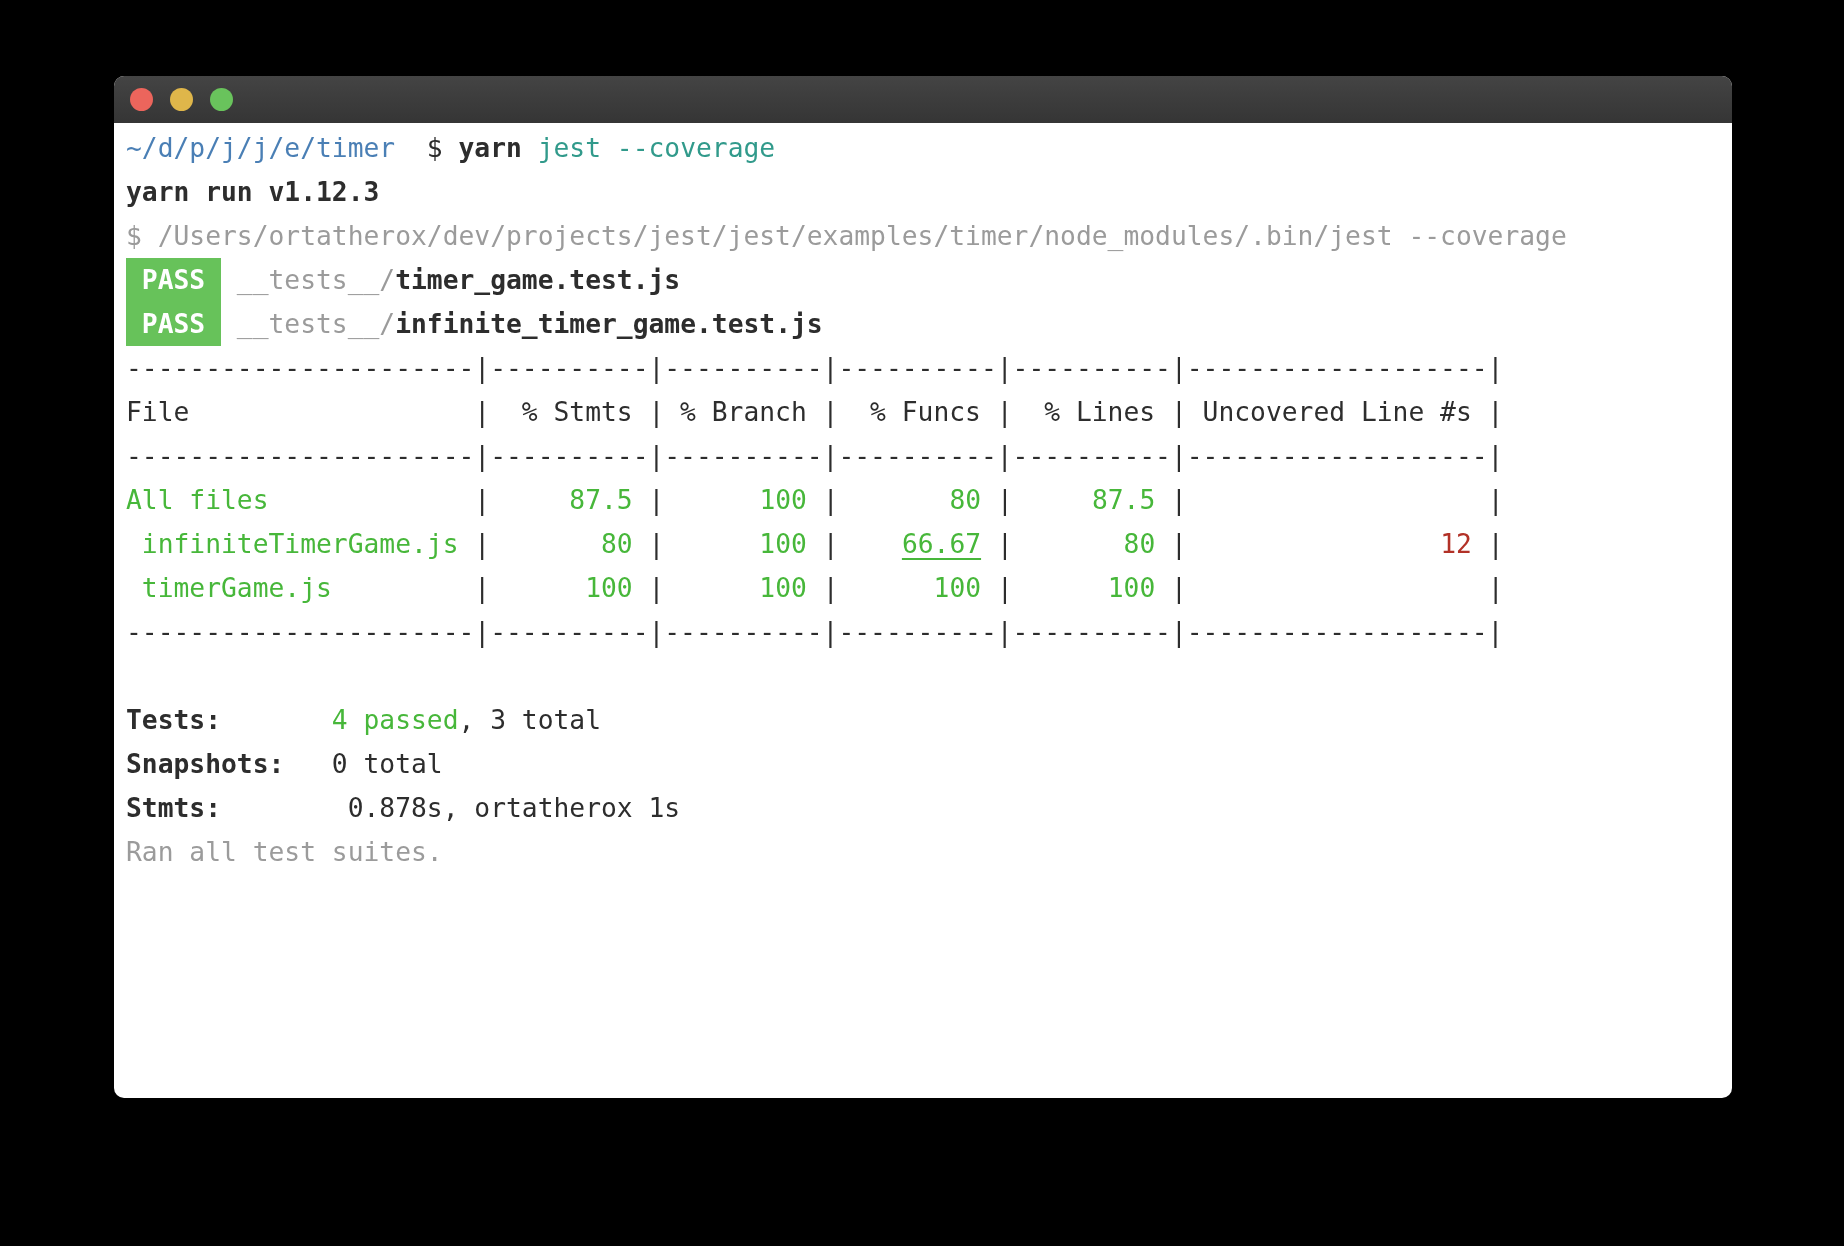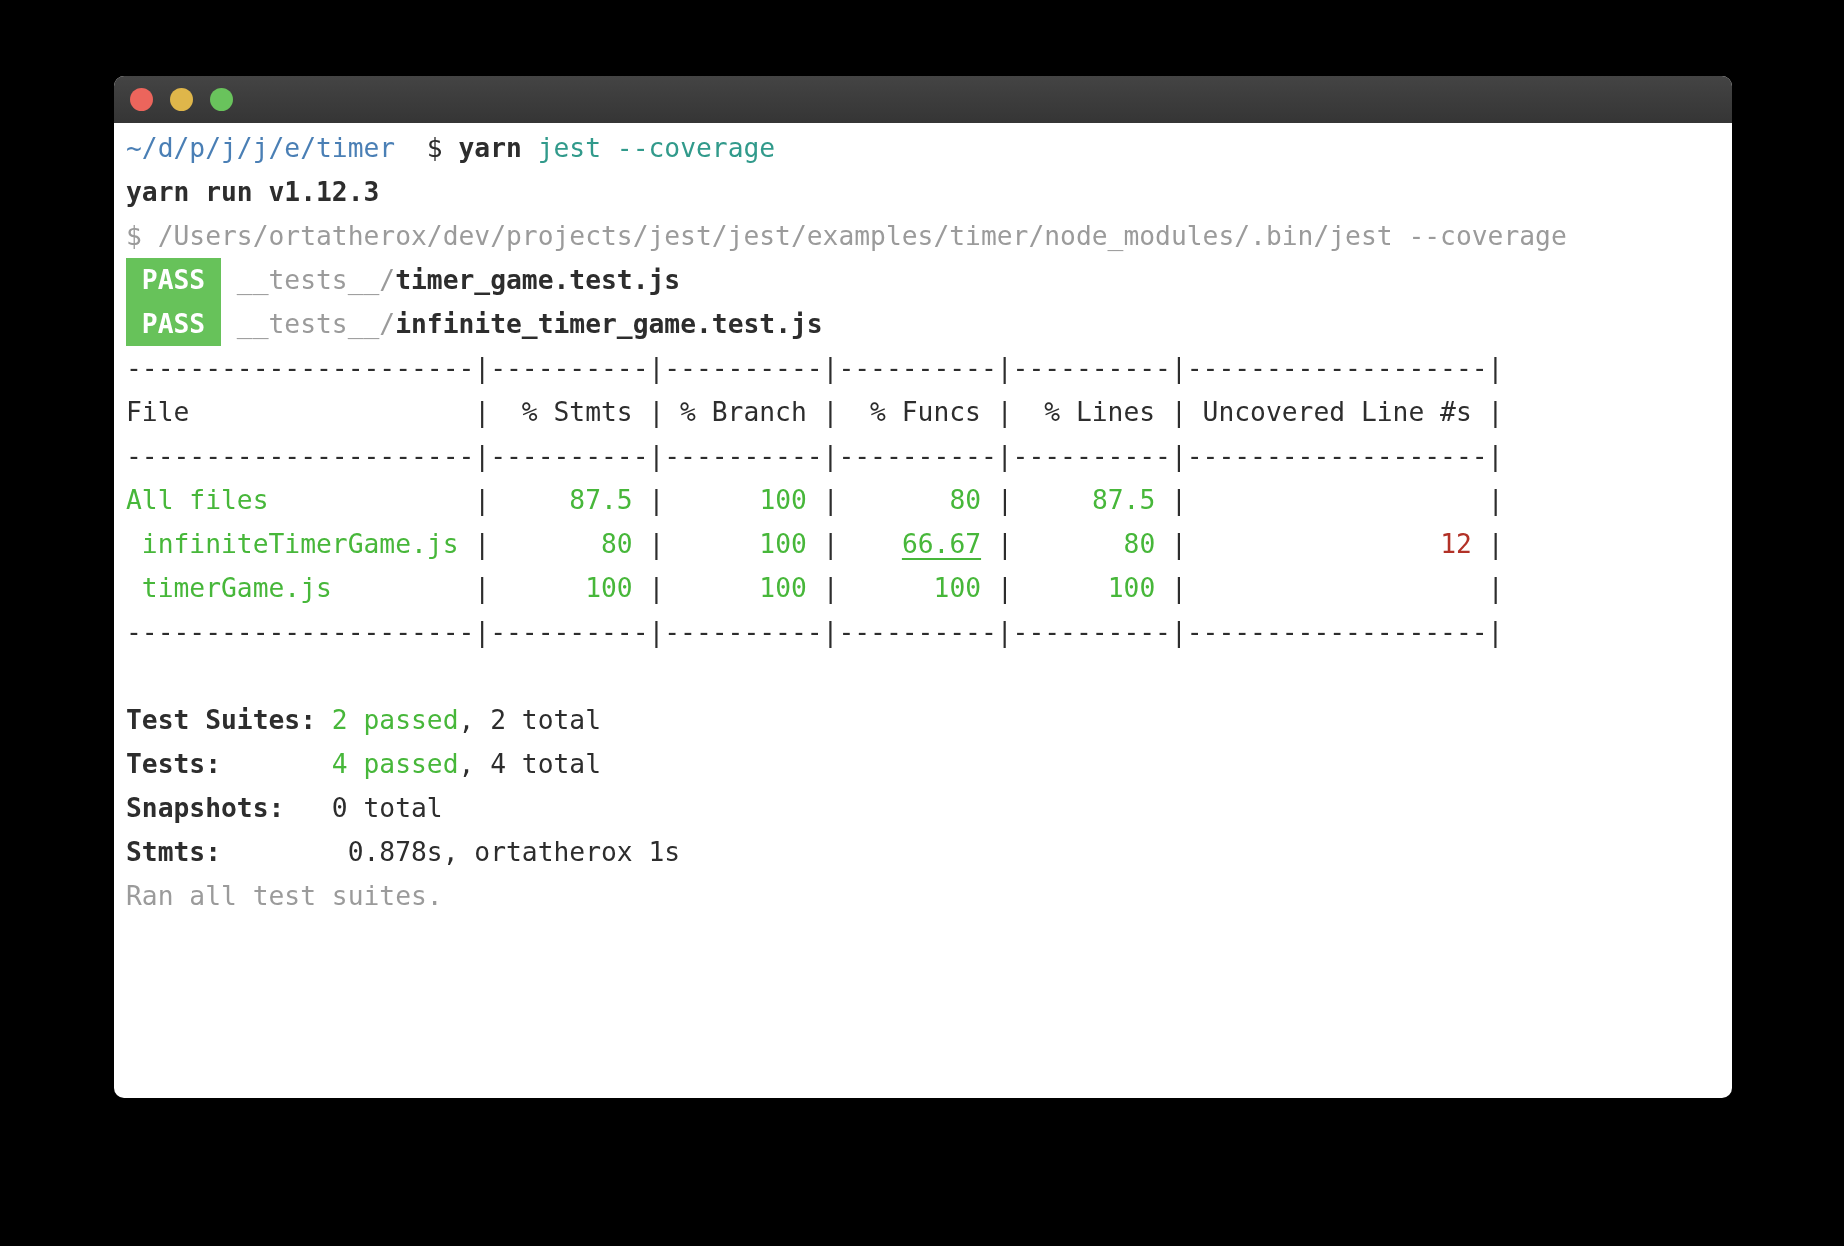--- a/index.html
+++ b/index.html
@@ -54,20 +54,19 @@
         <div class="line"><span class="badge" style="white-space: pre;"> PASS </span><span class="c-dark" style="white-space: pre;"> </span><span class="c-gray" style="white-space: pre;">__tests__/</span><span class="c-dark fw-b" style="white-space: pre;">timer_game.test.js</span></div>
         <div class="line"><span class="badge" style="white-space: pre;"> PASS </span><span class="c-dark" style="white-space: pre;"> </span><span class="c-gray" style="white-space: pre;">__tests__/</span><span class="c-dark fw-b" style="white-space: pre;">infinite_timer_game.test.js</span></div>
         <div class="line"><span class="c-dark" style="white-space: pre;">----------------------|----------|----------|----------|----------|-------------------|</span></div>
         <div class="line"><span class="c-dark" style="white-space: pre;">File                  |  % Stmts | % Branch |  % Funcs |  % Lines | Uncovered Line #s |</span></div>
         <div class="line"><span class="c-dark" style="white-space: pre;">----------------------|----------|----------|----------|----------|-------------------|</span></div>
         <div class="line"><span class="c-green" style="white-space: pre;">All files</span><span class="c-dark" style="white-space: pre;">             </span><span class="c-dark" style="white-space: pre;">|</span><span class="c-dark" style="white-space: pre;">     </span><span class="c-green" style="white-space: pre;">87.5</span><span class="c-dark" style="white-space: pre;"> </span><span class="c-dark" style="white-space: pre;">|</span><span class="c-dark" style="white-space: pre;">      </span><span class="c-green" style="white-space: pre;">100</span><span class="c-dark" style="white-space: pre;"> </span><span class="c-dark" style="white-space: pre;">|</span><span class="c-dark" style="white-space: pre;">       </span><span class="c-green" style="white-space: pre;">80</span><span class="c-dark" style="white-space: pre;"> </span><span class="c-dark" style="white-space: pre;">|</span><span class="c-dark" style="white-space: pre;">     </span><span class="c-green" style="white-space: pre;">87.5</span><span class="c-dark" style="white-space: pre;"> </span><span class="c-dark" style="white-space: pre;">|</span><span class="c-dark" style="white-space: pre;">                  </span><span class="c-dark" style="white-space: pre;"> </span><span class="c-dark" style="white-space: pre;">|</span></div>
         <div class="line"><span class="c-green" style="white-space: pre;"> infiniteTimerGame.js</span><span class="c-dark" style="white-space: pre;"> </span><span class="c-dark" style="white-space: pre;">|</span><span class="c-dark" style="white-space: pre;">       </span><span class="c-green" style="white-space: pre;">80</span><span class="c-dark" style="white-space: pre;"> </span><span class="c-dark" style="white-space: pre;">|</span><span class="c-dark" style="white-space: pre;">      </span><span class="c-green" style="white-space: pre;">100</span><span class="c-dark" style="white-space: pre;"> </span><span class="c-dark" style="white-space: pre;">|</span><span class="c-dark" style="white-space: pre;">    </span><span class="c-green td-u" style="white-space: pre;">66.67</span><span class="c-dark" style="white-space: pre;"> </span><span class="c-dark" style="white-space: pre;">|</span><span class="c-dark" style="white-space: pre;">       </span><span class="c-green" style="white-space: pre;">80</span><span class="c-dark" style="white-space: pre;"> </span><span class="c-dark" style="white-space: pre;">|</span><span class="c-dark" style="white-space: pre;">                </span><span class="c-red" style="white-space: pre;">12</span><span class="c-dark" style="white-space: pre;"> </span><span class="c-dark" style="white-space: pre;">|</span></div>
         <div class="line"><span class="c-green" style="white-space: pre;"> timerGame.js</span><span class="c-dark" style="white-space: pre;">         </span><span class="c-dark" style="white-space: pre;">|</span><span class="c-dark" style="white-space: pre;">      </span><span class="c-green" style="white-space: pre;">100</span><span class="c-dark" style="white-space: pre;"> </span><span class="c-dark" style="white-space: pre;">|</span><span class="c-dark" style="white-space: pre;">      </span><span class="c-green" style="white-space: pre;">100</span><span class="c-dark" style="white-space: pre;"> </span><span class="c-dark" style="white-space: pre;">|</span><span class="c-dark" style="white-space: pre;">      </span><span class="c-green" style="white-space: pre;">100</span><span class="c-dark" style="white-space: pre;"> </span><span class="c-dark" style="white-space: pre;">|</span><span class="c-dark" style="white-space: pre;">      </span><span class="c-green" style="white-space: pre;">100</span><span class="c-dark" style="white-space: pre;"> </span><span class="c-dark" style="white-space: pre;">|</span><span class="c-dark" style="white-space: pre;">                  </span><span class="c-dark" style="white-space: pre;"> </span><span class="c-dark" style="white-space: pre;">|</span></div>
         <div class="line"><span class="c-dark" style="white-space: pre;">----------------------|----------|----------|----------|----------|-------------------|</span></div>
         <div class="line"><span class="c-dark" style="white-space: pre;"> </span></div>
-        <div class="line"><span class="c-dark fw-b" style="white-space: pre;">Test Suites: </span><span class="c-green" style="white-space: pre;">2 passed</span><span class="c-dark" style="white-space: pre;">, 2 total</span></div>
-        <div class="line"><span class="c-dark fw-b" style="white-space: pre;">Tests:       </span><span class="c-green" style="white-space: pre;">4 passed</span><span class="c-dark" style="white-space: pre;">, 4 total</span></div>
+        <div class="line"><span class="c-dark fw-b" style="white-space: pre;">Tests:       </span><span class="c-green" style="white-space: pre;">4 passed</span><span class="c-dark" style="white-space: pre;">, 3 total</span></div>
         <div class="line"><span class="c-dark fw-b" style="white-space: pre;">Snapshots:   </span><span class="c-dark" style="white-space: pre;">0 total</span></div>
         <div class="line"><span class="c-dark fw-b" style="white-space: pre;">Stmts:        </span><span class="c-dark" style="white-space: pre;">0.878s, ortatherox 1s</span></div>
         <div class="line"><span class="c-gray" style="white-space: pre;">Ran all test suites.</span></div>
       </div>
   </div>
 </div>
 
 </body></html>

